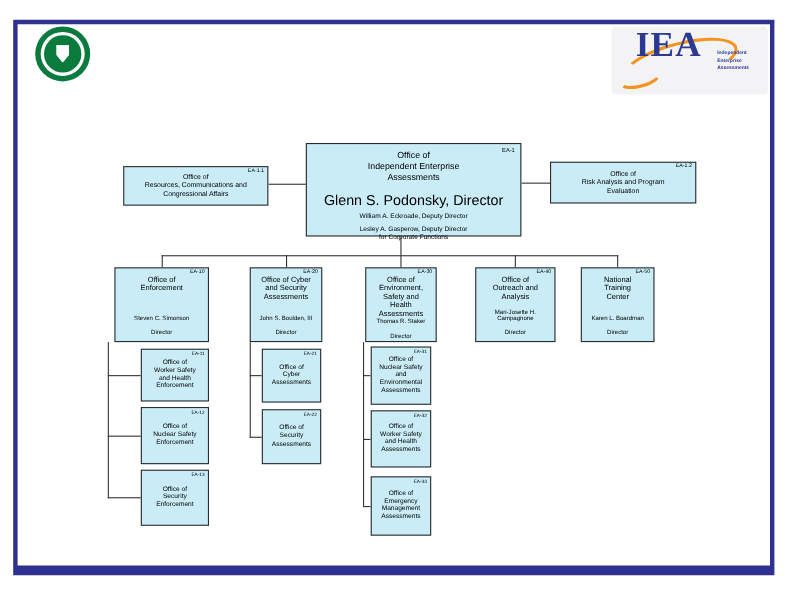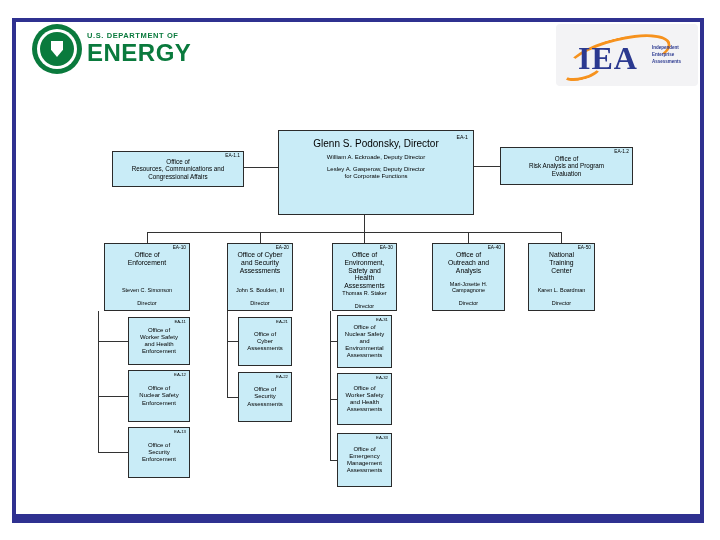--- a/index.html
+++ b/index.html
@@ -23,38 +23,38 @@
   .doe-energy{font-size:24px;font-weight:bold;line-height:1;margin-top:1px;letter-spacing:.5px;}
   .slide-title{position:absolute;left:170px;top:66px;width:400px;text-align:center;font-weight:bold;
                font-size:15px;line-height:1.25;color:var(--title-navy);white-space:pre-line;}
   .iea-plate{position:absolute;left:556px;top:24px;width:142px;height:62px;background:#f3f3f5;
              border-radius:4px;}
   .iea-swoosh{position:absolute;left:566px;top:38px;width:100px;height:30px;border:3px solid transparent;
               border-top-color:var(--iea-orange);border-right-color:var(--iea-orange);
               border-radius:50%;transform:rotate(-14deg);}
   .iea-tail{position:absolute;left:560px;top:60px;width:36px;height:14px;border:3px solid transparent;
             border-bottom-color:var(--iea-orange);border-radius:50%;transform:rotate(-14deg);}
-  .iea-word{position:absolute;left:578px;top:42px;font-family:"Liberation Serif",serif;font-weight:bold;
+  .iea-word{position:absolute;left:578px;top:24px;font-family:"Liberation Serif",serif;font-weight:bold;
             font-size:32px;line-height:1;color:var(--iea-navy);letter-spacing:1px;}
   .iea-tag{position:absolute;left:652px;top:44px;font-size:4.5px;font-weight:bold;line-height:1.6;
            color:var(--iea-navy);white-space:pre-line;}
   
   .obox{position:absolute;background:var(--box-fill);border:1px solid var(--box-border);
         box-sizing:border-box;display:flex;flex-direction:column;align-items:center;text-align:center;}
   .code{position:absolute;top:1px;right:3px;font-size:4.8px;}
   .otitle{white-space:pre-line;}
   .dblock{margin-top:auto;margin-bottom:3px;font-size:5.5px;line-height:1.2;white-space:pre-line;}
   .sub{justify-content:center;}
   .sub .otitle{font-size:6px;line-height:1.2;}
   .sub .code{font-size:4.3px;}
   .staff{justify-content:center;}
   .staff .otitle{font-size:6.3px;line-height:1.18;}
   .r2 .otitle{font-size:6.8px;line-height:1.15;margin-top:7px;}
   #b-ea1 .otitle{font-size:8px;line-height:1.25;margin-top:6px;}
-  #b-ea1 .dirline{font-size:10px;margin-top:7px;}
+  #b-ea1 .dirline{font-size:13px;margin-top:7px;}
   #b-ea1 .dep{font-size:6px;margin-top:5px;white-space:pre-line;line-height:1.2;}
   #b-ea1 .code{font-size:5.2px;top:3px;right:5px;}
   #b-ea1{left:278px;top:130px;width:196px;height:85px;}
   #b-ea1-1{left:112px;top:151px;width:132px;height:36px;}
   #b-ea1-2{left:500px;top:147px;width:133px;height:38px;}
   #b-ea10{left:104px;top:243px;width:86px;height:68px;}
   #b-ea20{left:227px;top:243px;width:66px;height:68px;}
   #b-ea30{left:332px;top:243px;width:65px;height:68px;}
   #b-ea40{left:432px;top:243px;width:73px;height:68px;}
   #b-ea50{left:528px;top:243px;width:67px;height:68px;}
@@ -70,24 +70,20 @@
 </style>
 </head>
 <body>
 
 <div class="page">
   <div class="frame"></div>
 
   <div class="doe-seal">
     <span class="seal-glyph"></span>
   </div>
-  <div class="doe-text">
-    <div class="doe-dept">U.S. DEPARTMENT OF</div>
-    <div class="doe-energy">ENERGY</div>
-  </div>
   <div class="iea-plate"></div>
   <div class="iea-swoosh"></div>
   <div class="iea-tail"></div>
   <div class="iea-word">IEA</div>
   <div class="iea-tag">Independent
 Enterprise
 Assessments</div>
 
   <div class="ln" style="left:364px;top:215px;width:1px;height:17px"></div>
   <div class="ln" style="left:147px;top:232px;width:415px;height:1px"></div>
@@ -105,20 +101,23 @@
   <div class="ln" style="left:227px;top:311px;width:1px;height:87px"></div>
   <div class="ln" style="left:227px;top:341px;width:11px;height:1px"></div>
   <div class="ln" style="left:227px;top:397px;width:11px;height:1px"></div>
   <div class="ln" style="left:330px;top:311px;width:1px;height:150px"></div>
   <div class="ln" style="left:330px;top:341px;width:7px;height:1px"></div>
   <div class="ln" style="left:330px;top:399px;width:7px;height:1px"></div>
   <div class="ln" style="left:330px;top:460px;width:7px;height:1px"></div>
 
   <div class="obox" id="b-ea1">
     <span class="code">EA-1</span>
+    <div class="otitle">Office of
+Independent Enterprise
+Assessments</div>
     <div class="dirline">Glenn S. Podonsky, Director</div>
     <div class="dep">William A. Eckroade, Deputy Director</div>
     <div class="dep">Lesley A. Gasperow, Deputy Director
 for Corporate Functions</div>
   </div>
 
   <div class="obox staff" id="b-ea1-1">
     <span class="code">EA-1.1</span>
     <div class="otitle">Office of
 Resources, Communications and

